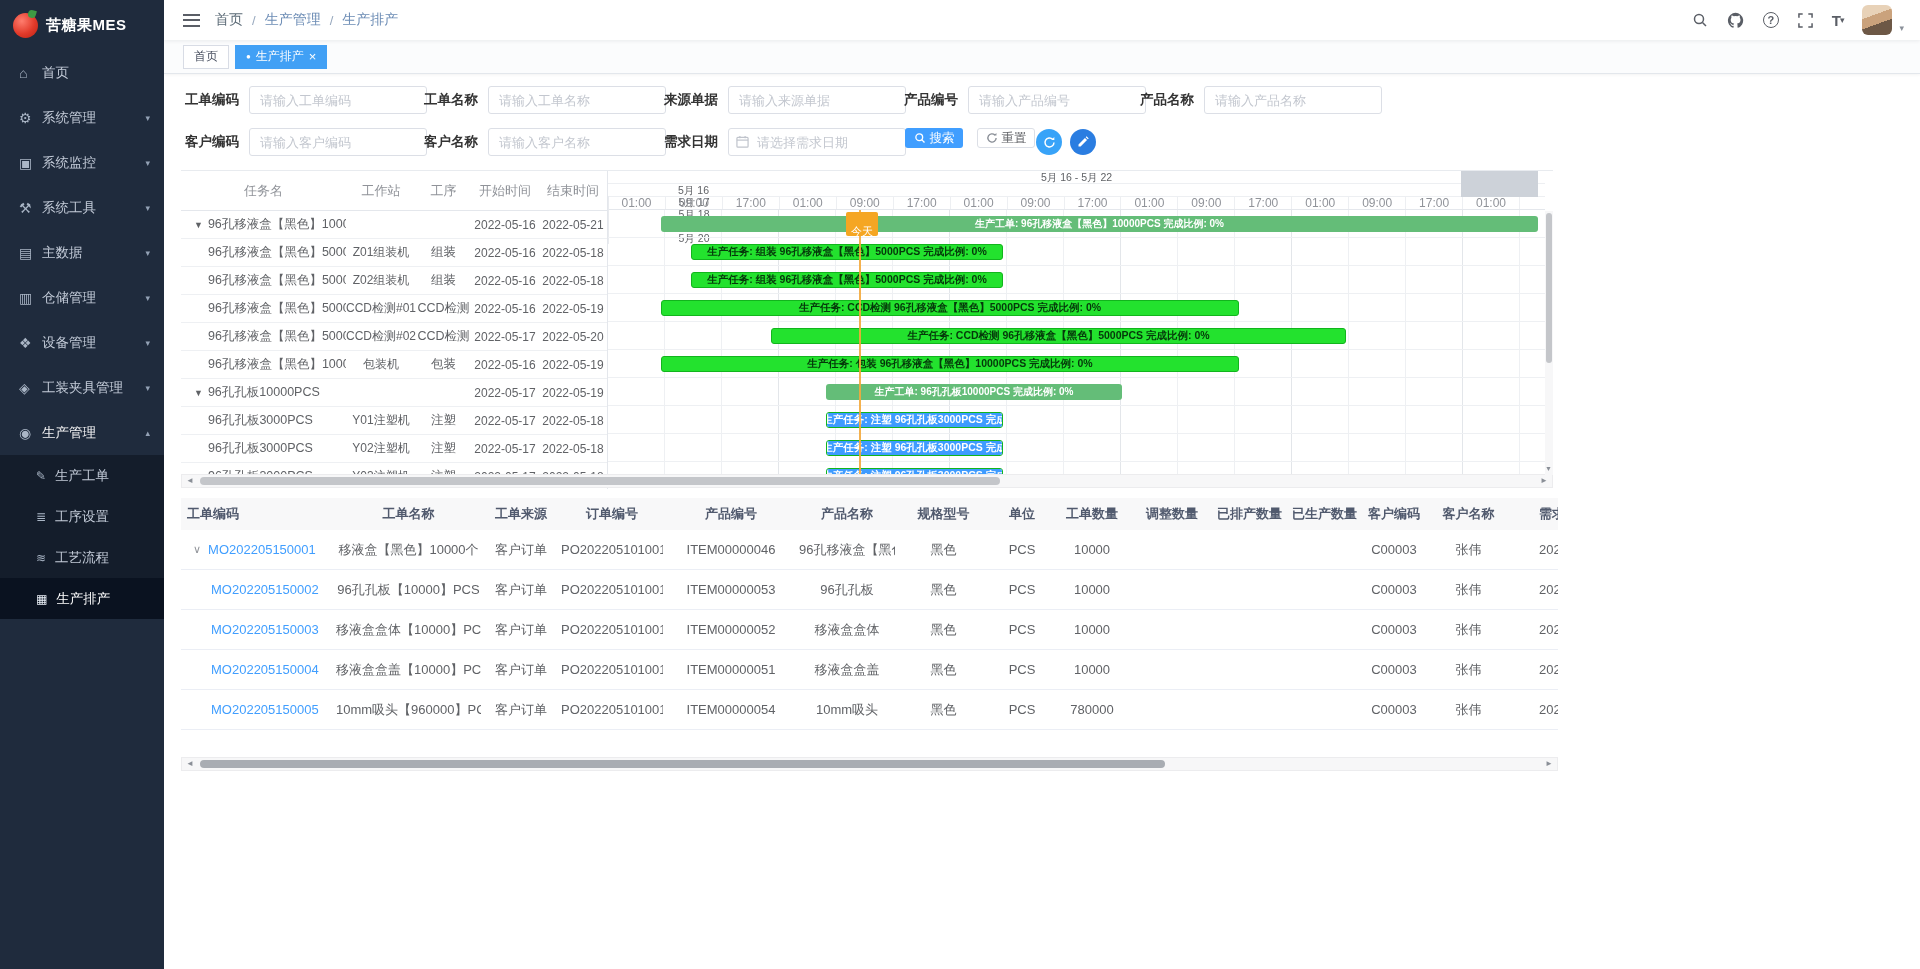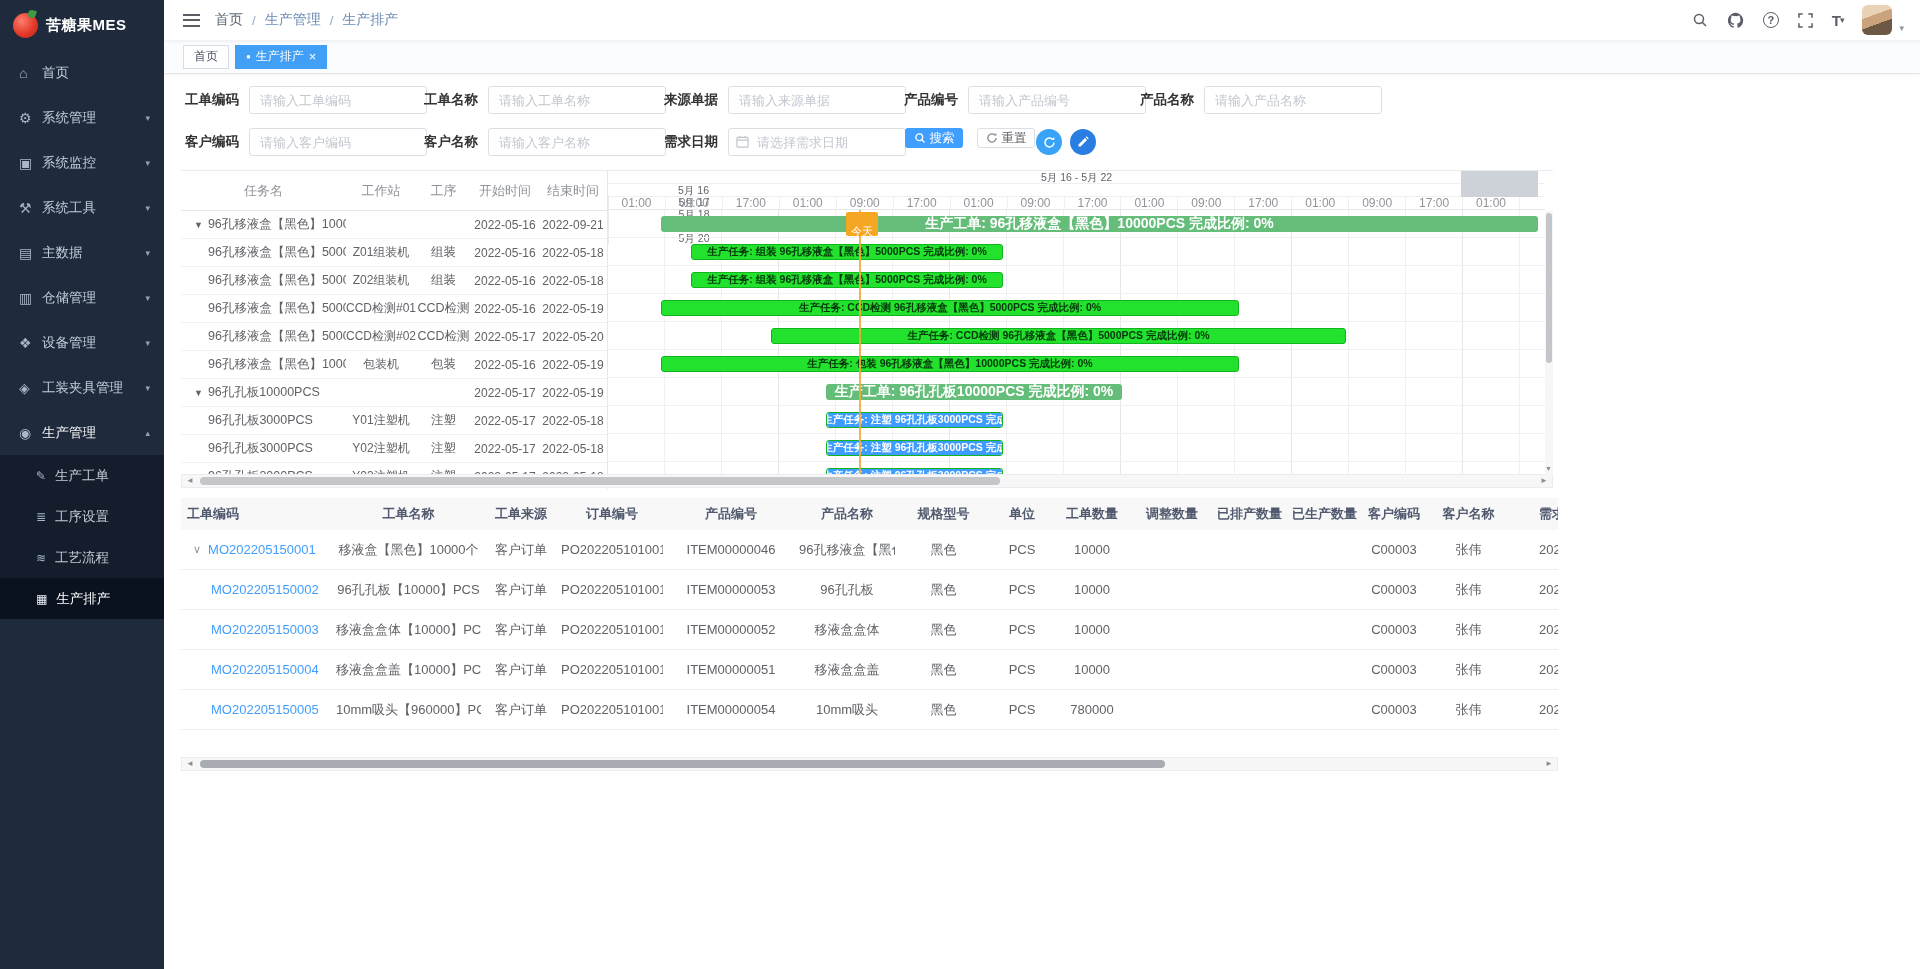--- a/index.html
+++ b/index.html
@@ -88,21 +88,21 @@
   .dc-fill { width:83px; border-left:1px solid #e9ebef; }
   .gt-hours { height:13px; display:flex; border-bottom:1px solid #e4e7ec; }
   .hc { width:57px; font-size:12px; color:#909399; text-align:center; line-height:12px; border-left:1px solid #edeff2; }
   .hc:first-child { border-left:none; }
   .hc-fill { width:26px; border-left:1px solid #edeff2; }
   .gt-body { position:relative; height:264px; overflow:hidden;
     background-image:repeating-linear-gradient(to right, transparent 0 170px, #e3e6ea 170px 171px),
                      repeating-linear-gradient(to right, transparent 0 56px, #eef0f3 56px 57px); }
   .gt-row { height:28px; border-bottom:1px solid #eef0f3; position:relative; }
   .gbar { position:absolute; top:6px; height:16px; border-radius:3px; display:flex; align-items:center; justify-content:center; overflow:hidden; white-space:nowrap; z-index:1; }
-  .gbar.order { background:#64bd78; color:#fff; font-size:14px; font-weight:bold; }
+  .gbar.order { background:#64bd78; color:#fff; font-size:10px; font-weight:bold; }
   .gbar.task { background:#23e22e; border:1px solid #12b51d; color:#05380a; font-size:10.5px; font-weight:bold; }
   .gbar .sel { background:#3e9bff; color:#fff; padding:0 2px; }
   .today-line { position:absolute; left:251px; top:0; bottom:0; width:2px; background:#f3a93c; opacity:.9; z-index:2; }
   .today-badge { position:absolute; left:238px; top:2px; background:#f5a623; color:#fff; font-size:11px; height:15px; line-height:15px; padding:12px 5px; border-radius:2px; z-index:3; }
 
   
   .sb-track-h { position:absolute; left:0; bottom:0; height:14px; background:#f7f7f8; border:1px solid #ececee; }
   .g-hscroll { width:1372px; }
   .sb-arrow { position:absolute; top:0; width:14px; height:12px; font-size:8px; color:#8a8f97; text-align:center; line-height:12px; cursor:pointer; }
   .sb-arrow.l { left:1px; }
@@ -331,21 +331,21 @@
         </div>
         <div class="gl-body">
           <div class="gl-row">
             <span class="gname parent">
                 <span class="tri">▼</span>
                 <span>96孔移液盒【黑色】10000PCS</span>
               </span>
             <span class="gstation"></span>
               <span></span>
             <span class="gdate">2022-05-16</span>
-              <span class="gdate">2022-09-21</span>
+              <span class="gdate">2022-05-21</span>
           </div>
           <div class="gl-row">
             <span class="gname child">96孔移液盒【黑色】5000PCS</span>
             <span class="gstation">Z01组装机</span>
               <span>组装</span>
             <span class="gdate">2022-05-16</span>
               <span class="gdate">2022-05-18</span>
           </div>
           <div class="gl-row">
             <span class="gname child">96孔移液盒【黑色】5000PCS</span>

